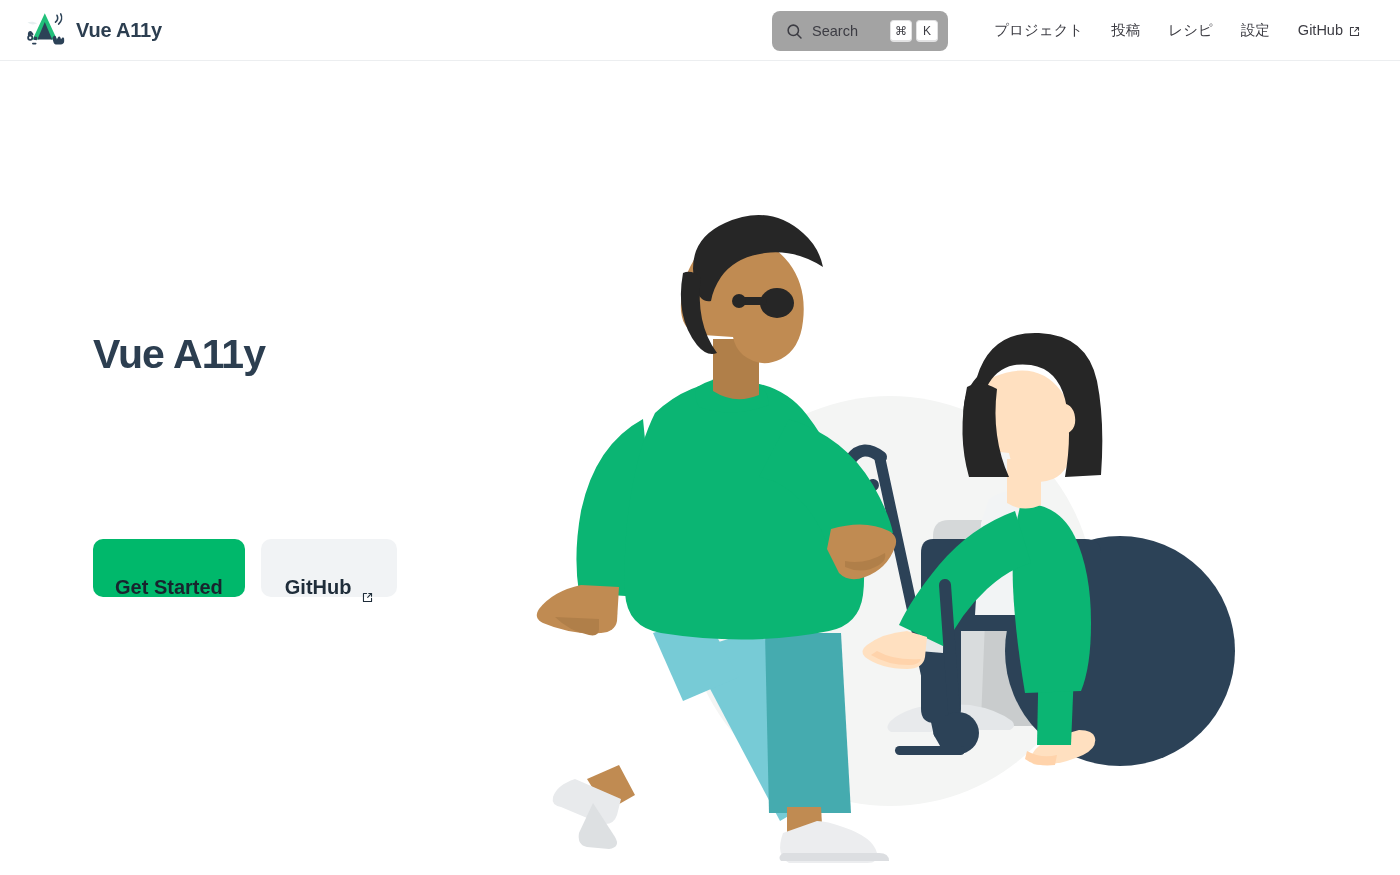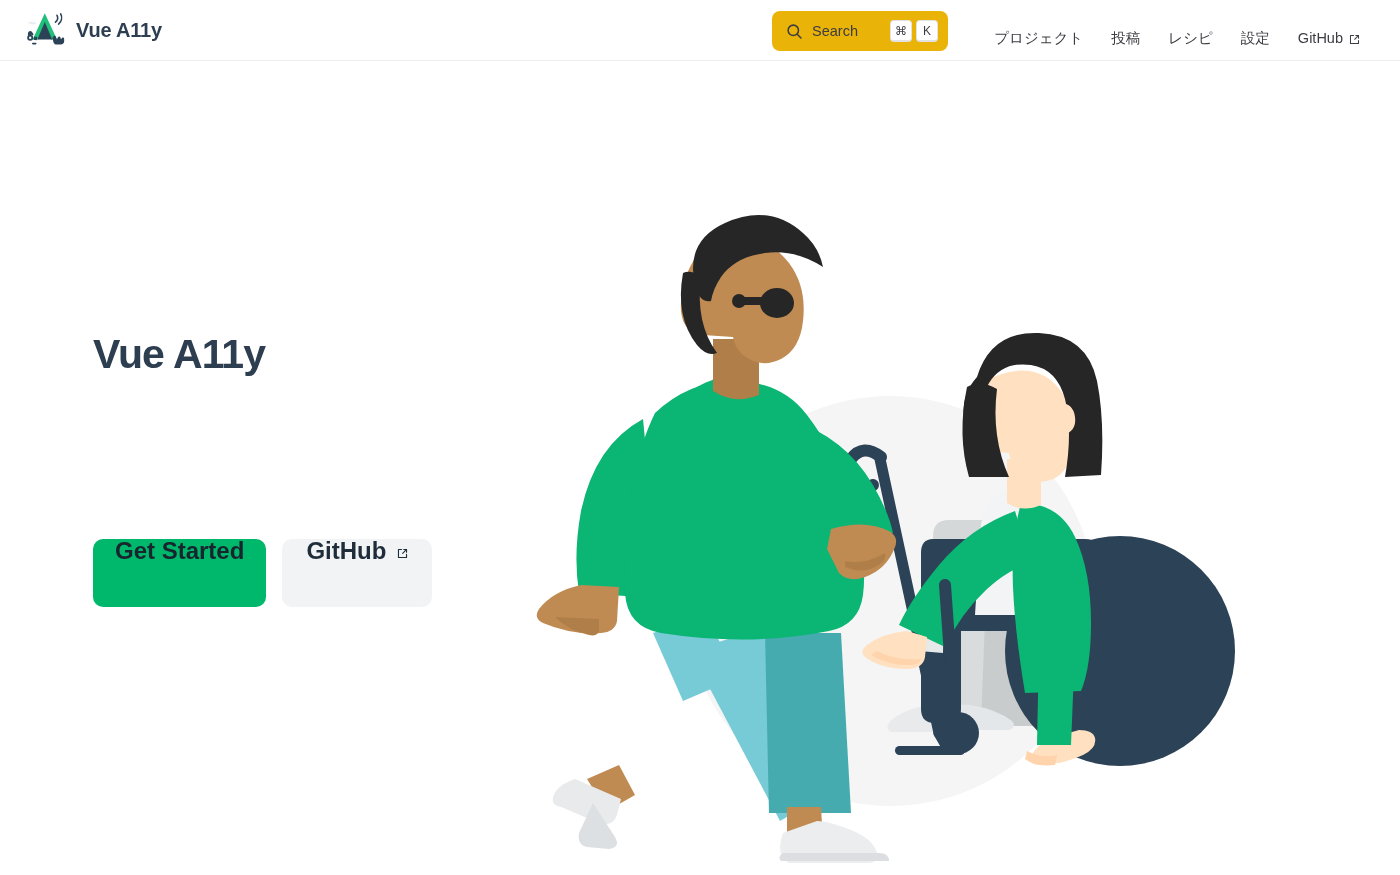--- a/index.html
+++ b/index.html
@@ -41,21 +41,21 @@
     white-space: nowrap;
   }
 
   
   .search-box {
     position: absolute;
     left: 772px;
     top: 11px;
     width: 176px;
     height: 40px;
-    background: #eab308;
+    background: #a3a3a3;
     border-radius: 8px;
     display: flex;
     align-items: center;
     padding: 0 10px 0 14px;
     cursor: pointer;
     border: none;
   }
   .search-icon { width: 17px; height: 17px; flex: 0 0 17px; display: block; }
   .search-label {
     font-size: 14.5px;
@@ -78,21 +78,21 @@
     font-size: 12px;
     color: #3c3c43;
     font-family: "Liberation Sans", "DejaVu Sans", sans-serif;
     line-height: 1;
   }
 
   
   .main-nav {
     position: absolute;
     right: 26px;
-    top: 8px;
+    top: 0;
     height: 61px;
     display: flex;
     align-items: center;
     gap: 0px;
   }
   .nav-link {
     font-size: 14.5px;
     color: #3c3c43;
     text-decoration: none;
     padding: 0 14px;
@@ -138,26 +138,26 @@
   .hero-actions {
     position: absolute;
     left: 93px;
     top: 478px;
     display: flex;
     gap: 16px;
     align-items: center;
   }
   .btn {
     display: inline-flex;
-    align-items: flex-start;
+    align-items: flex-end;
     justify-content: center;
     gap: 9px;
-    height: 68px;
+    height: 58px;
     border-radius: 10px;
-    font-size: 24px;
+    font-size: 20px;
     font-weight: bold;
     text-decoration: none;
     border: none;
     cursor: pointer;
     font-family: "Liberation Sans", "DejaVu Sans", sans-serif;
     line-height: 1;
   }
   .btn-primary {
     background: #00b86b;
     color: #18242e;

